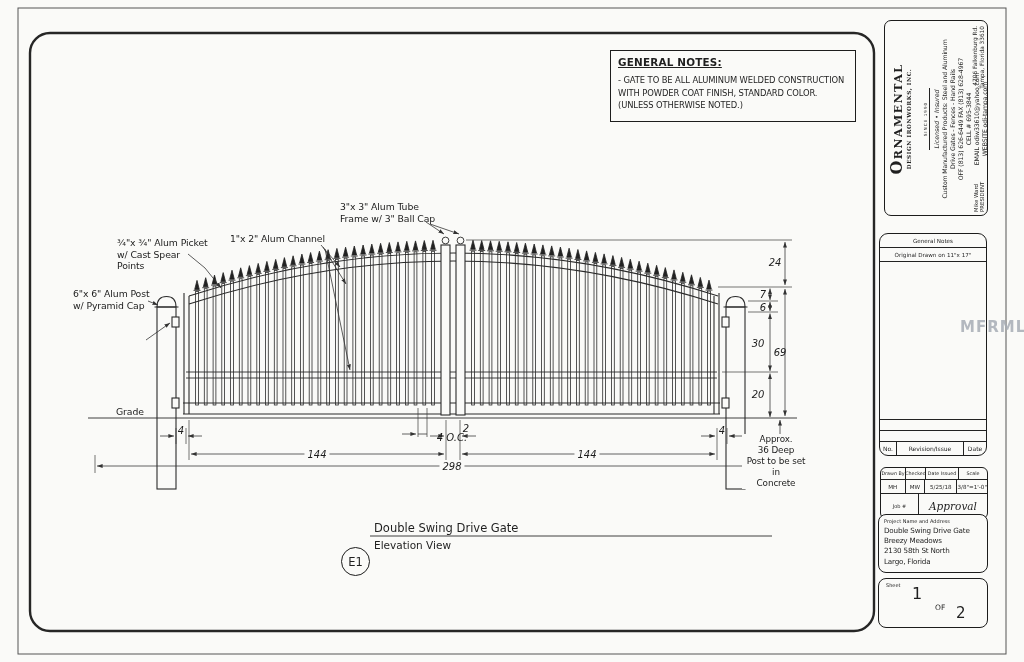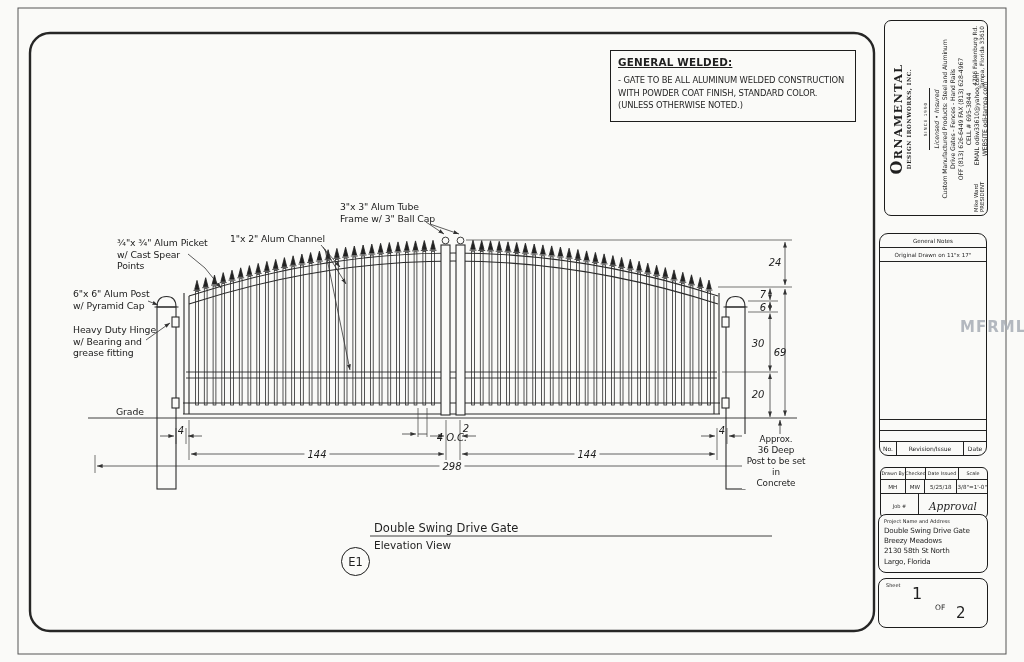--- a/index.html
+++ b/index.html
@@ -296,23 +296,20 @@
     </g>
 
     <line class="g2" x1="370" y1="536" x2="772" y2="536"></line>
   </svg>
 
   <div class="lbl" style="left:117px;top:237px">¾"x ¾" Alum Picket
 w/ Cast Spear
 Points</div>
   <div class="lbl" style="left:73px;top:288px">6"x 6" Alum Post
 w/ Pyramid Cap</div>
-  <div class="lbl" style="left:73px;top:324px">Heavy Duty Hinge
-w/ Bearing and
-grease fitting</div>
   <div class="lbl" style="left:230px;top:233px">1"x 2" Alum Channel</div>
   <div class="lbl" style="left:340px;top:201px">3"x 3" Alum Tube
 Frame w/ 3" Ball Cap</div>
   <div class="lbl" style="left:116px;top:406px">Grade</div>
   <div class="lbl center" style="left:742px;top:434px;width:68px;font-size:8.8px">Approx.
 36 Deep
 Post to be set in
 Concrete</div>
 
   <div class="dnum" style="left:775px;top:262px">24</div>
@@ -323,21 +320,21 @@
   <div class="dnum" style="left:758px;top:394px">20</div>
   <div class="dnum" style="left:181px;top:430px">4</div>
   <div class="dnum" style="left:452px;top:437px">4 O.C.</div>
   <div class="dnum" style="left:466px;top:428px">2</div>
   <div class="dnum bg" style="left:317px;top:454px">144</div>
   <div class="dnum bg" style="left:587px;top:454px">144</div>
   <div class="dnum" style="left:722px;top:430px">4</div>
   <div class="dnum bg" style="left:452px;top:466px">298</div>
 
   <div class="notes">
-    <h4>GENERAL WELDED:</h4>
+    <h4>GENERAL NOTES:</h4>
     <p>- GATE TO BE ALL ALUMINUM WELDED CONSTRUCTION
 WITH POWDER COAT FINISH, STANDARD COLOR.
 (UNLESS OTHERWISE NOTED.)</p>
   </div>
 
   <div class="e1">E1</div>
   <div class="vt-name">Double Swing Drive Gate</div>
   <div class="vt-view">Elevation View</div>
 
   <div class="watermark">MFRMLS</div>

